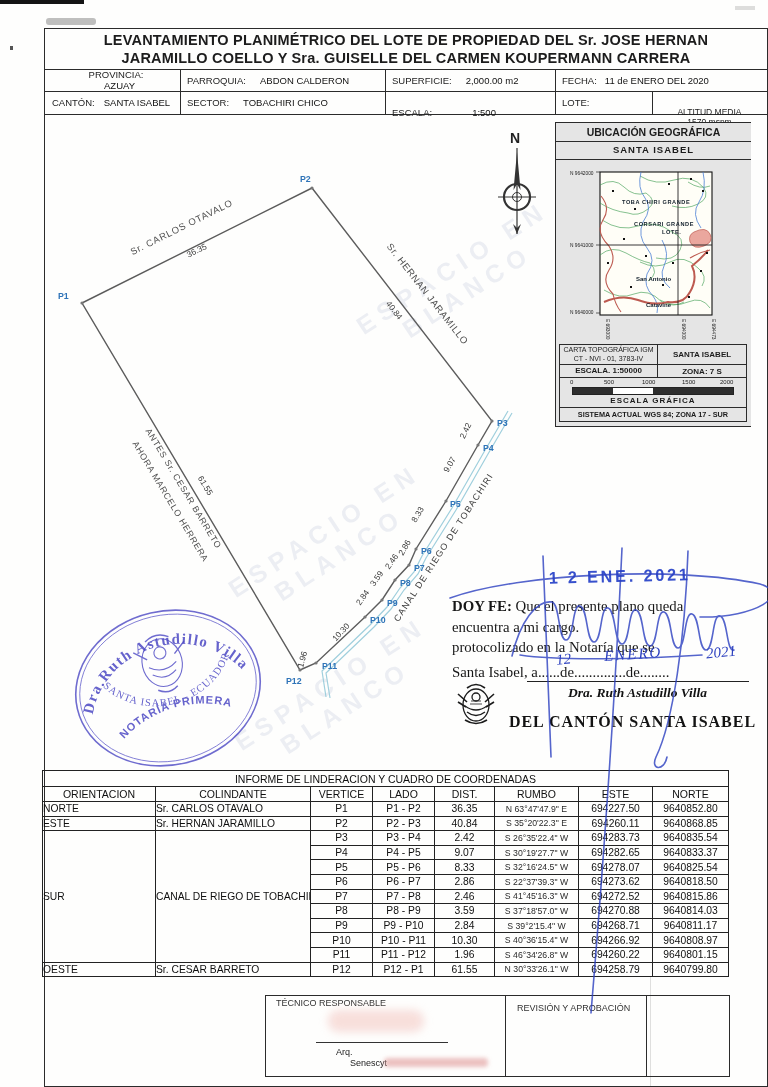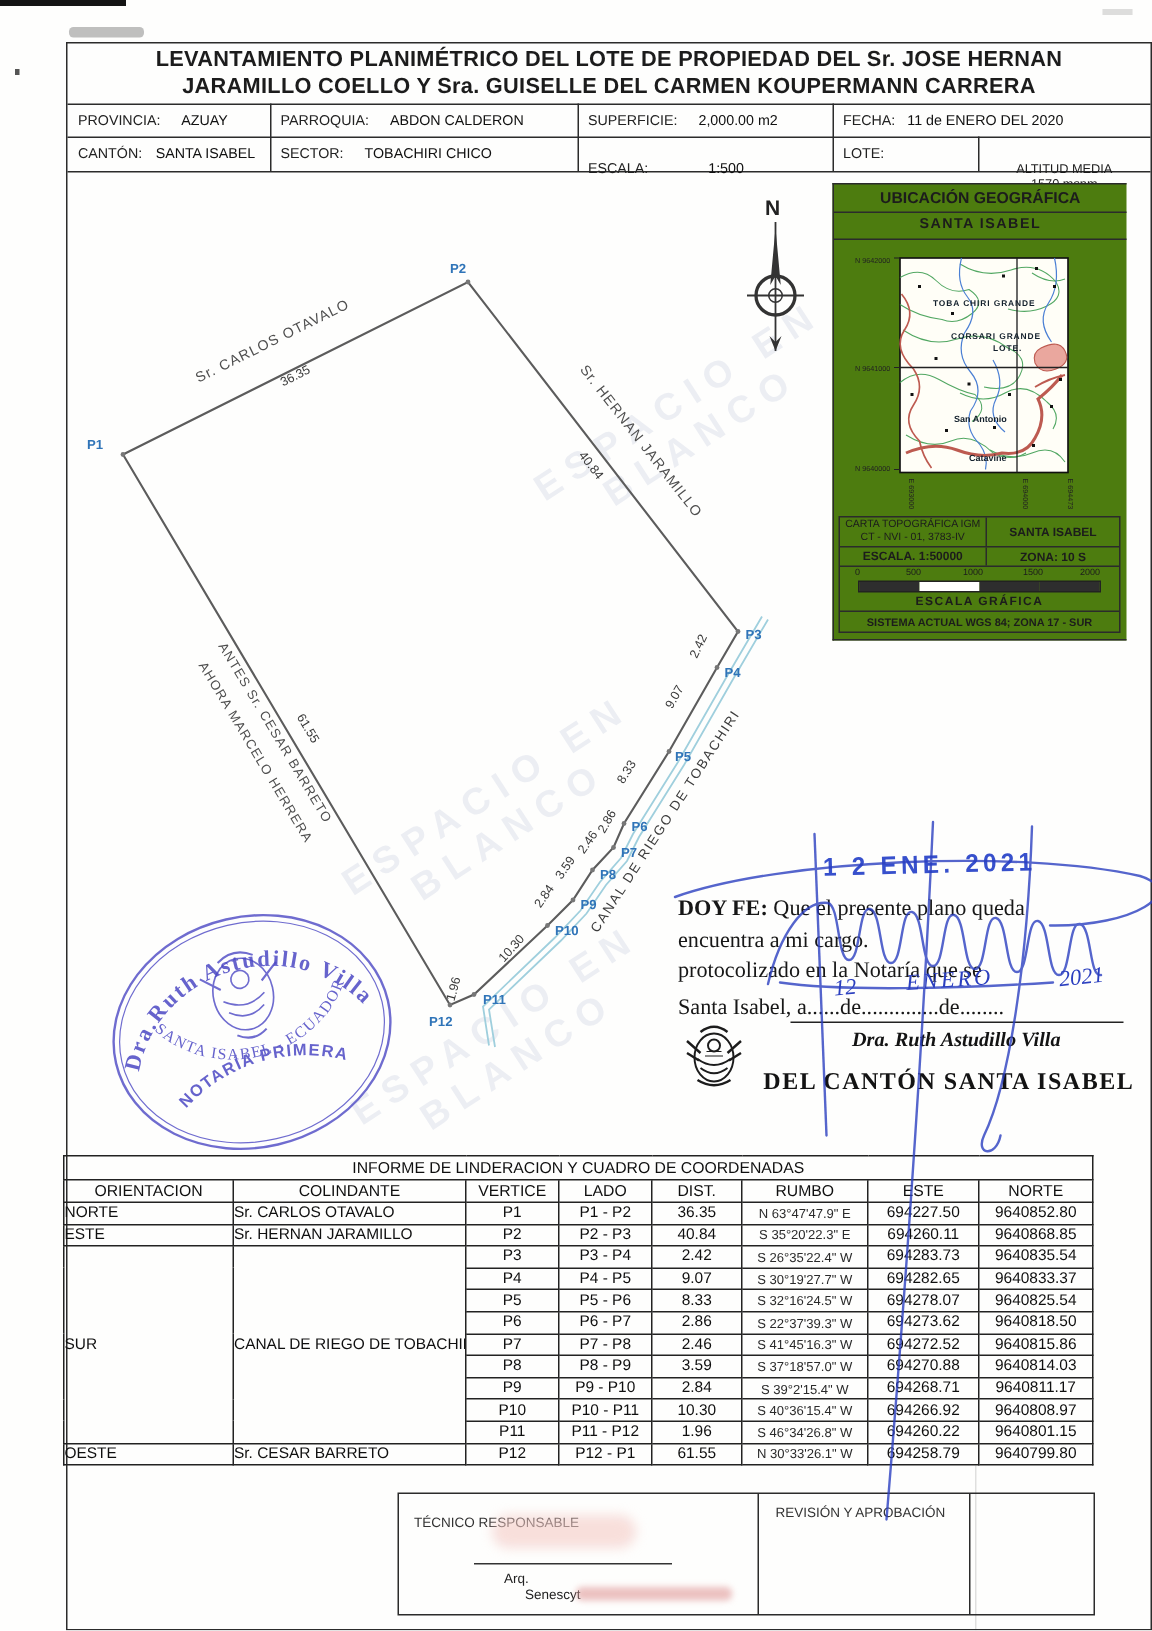--- a/index.html
+++ b/index.html
@@ -17,21 +17,21 @@
   .titlebox{left:0;top:0;width:100%;height:40px;border-bottom:1.4px solid #2b2b2b;
             display:flex;flex-direction:column;justify-content:center;text-align:center;}
   .titlebox div{font-weight:bold;font-size:14.5px;line-height:18px;letter-spacing:.2px;}
   .hcell{position:absolute;height:22px;display:flex;align-items:center;font-size:9.5px;}
   .hcell .lab{margin-left:7px;color:#222;}
   .hcell .val{margin-left:14px;color:#111;}
   .vline{position:absolute;width:0;border-left:1.2px solid #2b2b2b;}
   .hline{position:absolute;height:0;border-top:1.2px solid #2b2b2b;}
   .altitud{position:absolute;text-align:center;font-size:8.5px;line-height:10px;padding-top:16px;}
   
-  .ubbox{left:555px;top:122px;width:195px;height:303px;border-left:1.3px solid #2b2b2b;border-top:1.3px solid #2b2b2b;border-bottom:1.3px solid #2b2b2b;background:#4d7c0f;}
+  .ubbox{left:555px;top:122px;width:195px;height:303px;border-left:1.3px solid #2b2b2b;border-top:1.3px solid #2b2b2b;border-bottom:1.3px solid #2b2b2b;background:#e5e5e5;}
   .ub-title{left:0;top:0;width:100%;height:18px;border-bottom:1.2px solid #2b2b2b;text-align:center;
             font-weight:bold;font-size:10.5px;line-height:19px;}
   .ub-sub{left:0;top:18px;width:100%;height:18px;border-bottom:1.2px solid #2b2b2b;text-align:center;
           font-weight:bold;font-size:9.5px;line-height:18px;letter-spacing:1px;}
   .ub-info{left:3px;top:221px;width:186px;border:1.1px solid #2b2b2b;font-size:7px;}
   .ubrow{display:flex;border-bottom:1.1px solid #2b2b2b;}
   .ubcellA{width:97px;border-right:1.1px solid #2b2b2b;text-align:center;padding:1px 0;line-height:8.5px;}
   .ubcellB{flex:1;display:flex;align-items:center;justify-content:center;font-weight:bold;font-size:8px;}
   .ub-scale{position:relative;height:29px;border-bottom:1.1px solid #2b2b2b;}
   .ub-ticks span{position:absolute;top:1px;font-size:6px;}
@@ -114,21 +114,21 @@
       <div>JARAMILLO COELLO Y Sra. GUISELLE DEL CARMEN KOUPERMANN CARRERA</div>
     </div>
 
     <div class="vline" style="left:135px;top:40px;height:45px;"></div>
     <div class="vline" style="left:340px;top:40px;height:45px;"></div>
     <div class="vline" style="left:510px;top:40px;height:45px;"></div>
     <div class="vline" style="left:607px;top:62px;height:23px;"></div>
     <div class="hline" style="left:0;top:62px;width:722px;"></div>
     <div class="hline" style="left:0;top:85px;width:722px;"></div>
 
-    <div class="hcell" style="left:0;top:40px;width:135px;">
+    <div class="hcell" style="left:0;top:40px;width:135px;flex-direction:column;">
       <span class="lab">PROVINCIA:</span>
       <span class="val">AZUAY</span>
     </div>
     <div class="hcell" style="left:135px;top:40px;width:205px;">
       <span class="lab">PARROQUIA:</span>
       <span class="val">ABDON CALDERON</span>
     </div>
     <div class="hcell" style="left:340px;top:40px;width:170px;">
       <span class="lab">SUPERFICIE:</span>
       <span class="val">2,000.00 m2</span>
@@ -165,21 +165,21 @@
     <div class="abs ub-info">
       <div class="ubrow">
         <div class="ubcellA">
           <div>CARTA TOPOGRÁFICA IGM</div>
           <div>CT - NVI - 01, 3783-IV</div>
         </div>
         <div class="ubcellB">SANTA ISABEL</div>
       </div>
       <div class="ubrow" style="height:12px;">
         <div class="ubcellA" style="display:flex;align-items:center;justify-content:center;font-weight:bold;font-size:8px;">ESCALA. 1:50000</div>
-        <div class="ubcellB">ZONA: 10 S</div>
+        <div class="ubcellB">ZONA: 7 S</div>
       </div>
       <div class="ub-scale">
         <div class="ub-ticks">
           <span style="left:10px;">0</span>
           <span style="left:44px;">500</span>
           <span style="left:82px;">1000</span>
           <span style="left:122px;">1500</span>
           <span style="left:160px;">2000</span>
         </div>
         <div class="ub-bar">
@@ -526,21 +526,21 @@
           <td class="c-rumbo">N 30°33'26.1" W</td>
           <td class="c-este">694258.79</td>
           <td class="c-norte">9640799.80</td>
         </tr>
       </tbody>
   </table>
 
   <div class="abs tecbox">
     <div class="tec-div" style="left:239px;"></div>
     <div class="tec-div" style="left:380px;"></div>
-    <div class="teclabel" style="left:10px;top:14px;">TÉCNICO RESPONSABLE</div>
+    <div class="teclabel" style="left:10px;top:2px;">TÉCNICO RESPONSABLE</div>
     <div class="teclabel" style="left:251px;top:7px;">REVISIÓN Y APROBACIÓN</div>
     <div class="blob1"></div>
     <div class="sigline"></div>
     <div class="arq">Arq.</div>
     <div class="sen">Senescyt</div>
     <div class="blob2"></div>
   </div>
 
   <svg width="768" height="1087" viewBox="0 0 768 1087" style="z-index:9;">
     <g stroke="#2b3fc0" fill="none" opacity=".8" stroke-linecap="round" stroke-width="1.6">

